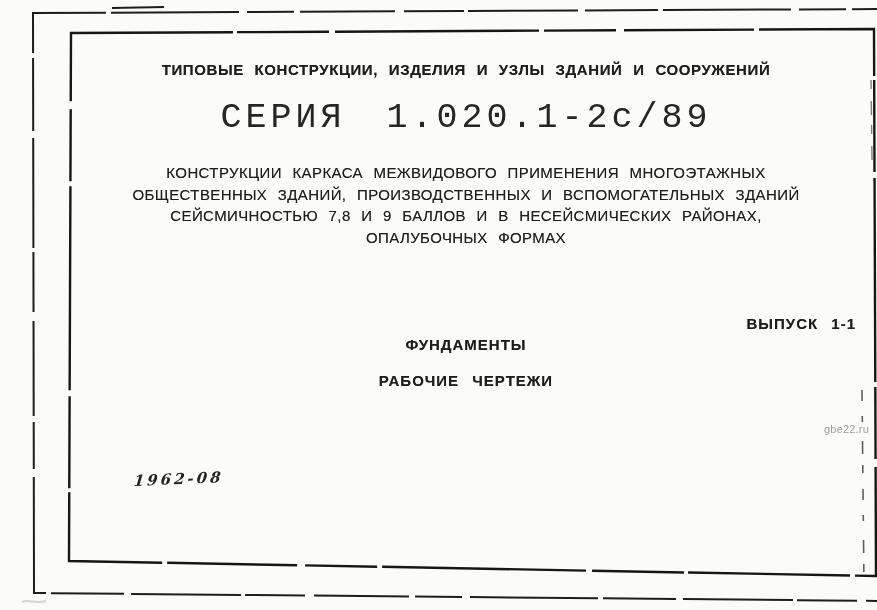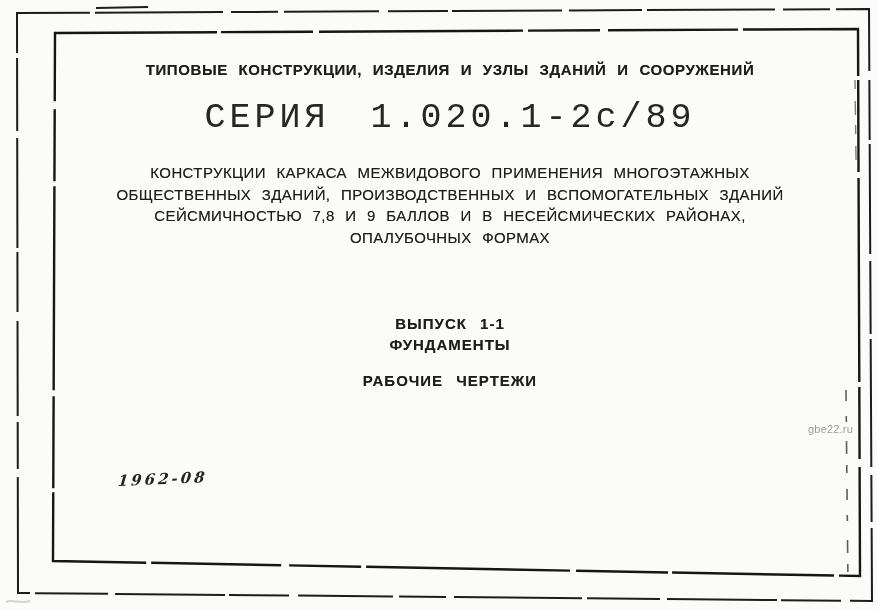--- a/index.html
+++ b/index.html
@@ -11,20 +11,21 @@
     height: 610px;
     position: relative;
     background: #fbfbf9;
     overflow: hidden;
     font-family: "Liberation Sans", sans-serif;
     color: #1d1d1b;
   }
   .page {
     position: absolute;
     inset: 0;
+    margin-left: 16px;
   }
   
   .frame-svg {
     position: absolute;
     left: 0;
     top: 0;
     pointer-events: none;
   }
   
   .content {
@@ -72,20 +73,21 @@
   .issue-line {
     position: absolute;
     left: 0;
     width: 100%;
     top: 315px;
     font-size: 15px;
     font-weight: 700;
     letter-spacing: 1px;
     word-spacing: 8px;
     text-shadow: 0 0 0.5px rgba(20,20,20,0.55);
+    text-align: right;
   }
   .subject-line {
     position: absolute;
     left: 0;
     width: 100%;
     top: 336px;
     font-size: 15px;
     font-weight: 700;
     letter-spacing: 1px;
     text-shadow: 0 0 0.5px rgba(20,20,20,0.55);

